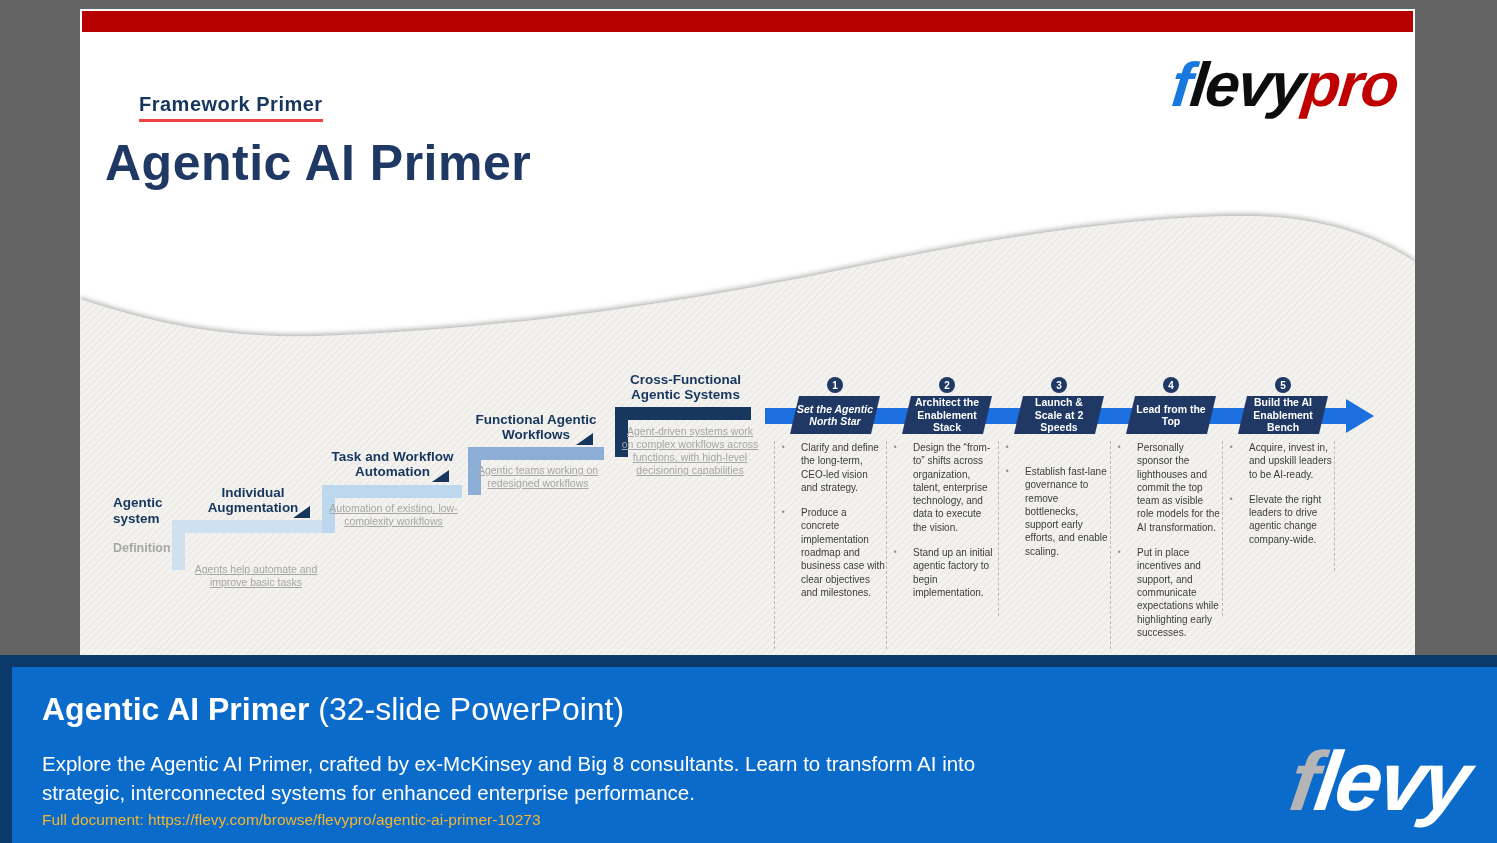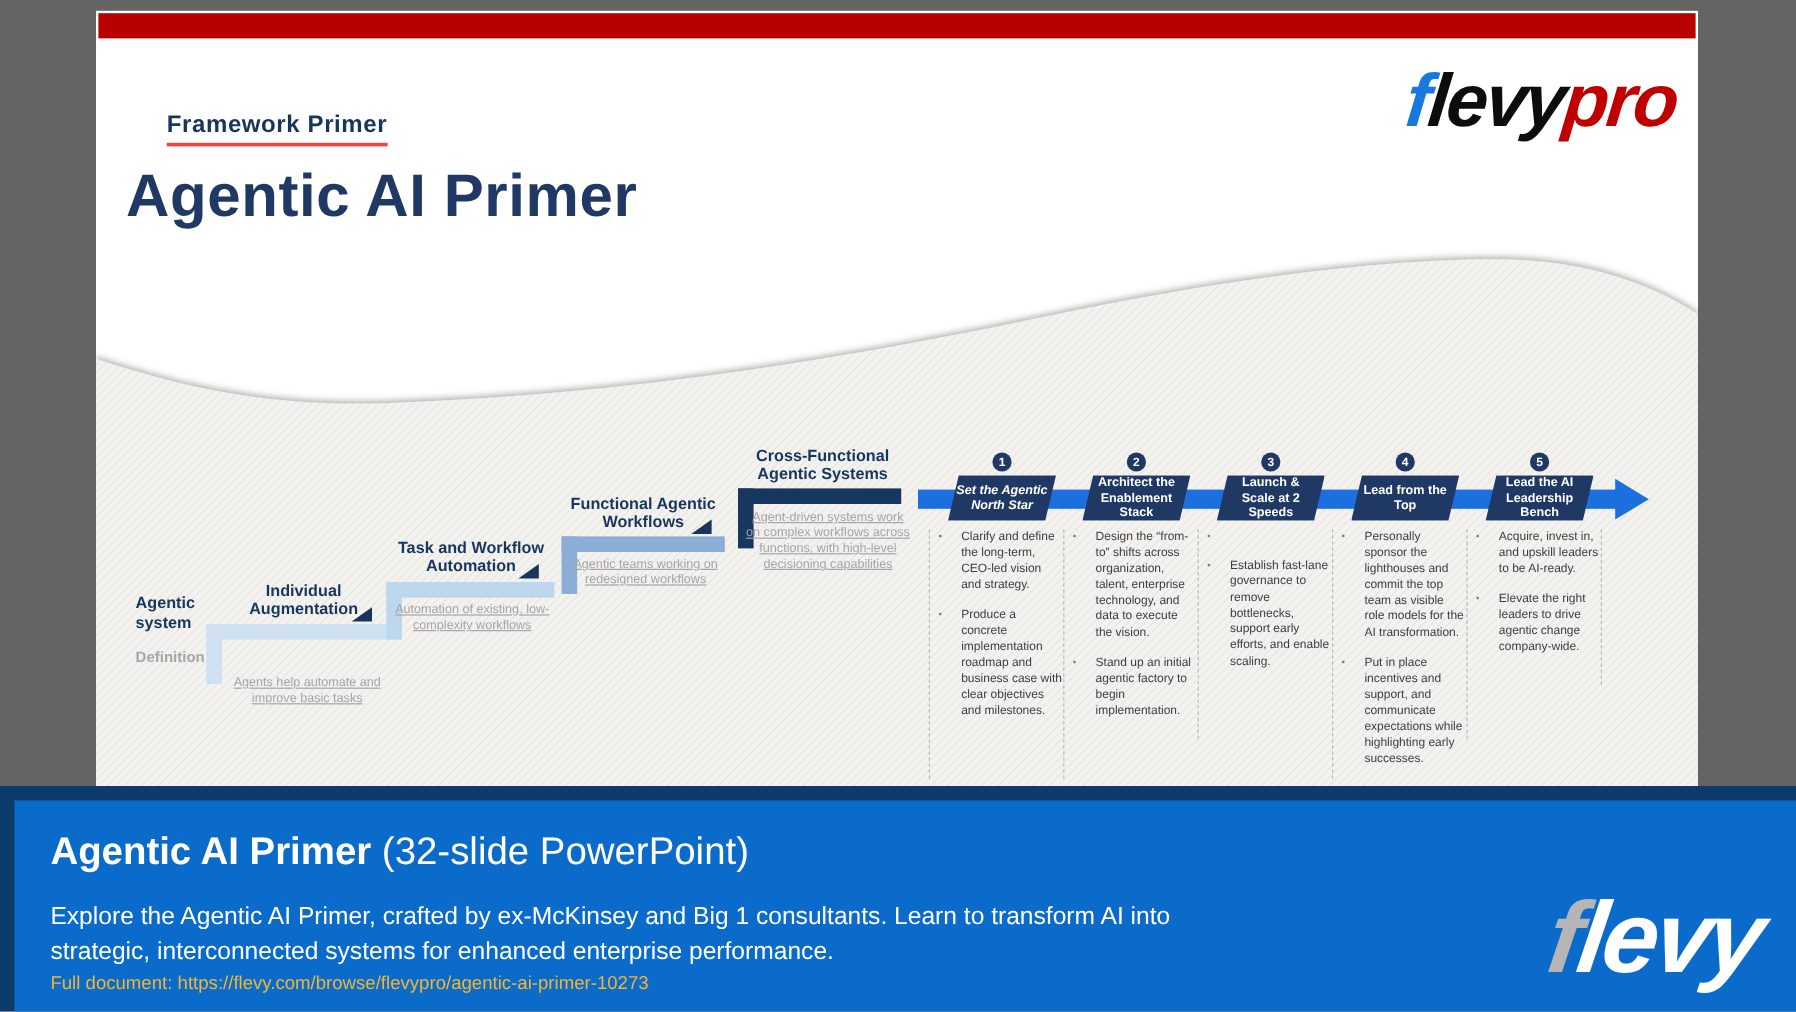--- a/index.html
+++ b/index.html
@@ -120,21 +120,21 @@
   <div class="chev" style="left:822px;">
       <span>Architect the Enablement Stack</span>
     </div>
   <div class="chev" style="left:934px;">
       <span>Launch &amp; Scale at 2 Speeds</span>
     </div>
   <div class="chev" style="left:1046px;">
       <span>Lead from the Top</span>
     </div>
   <div class="chev" style="left:1158px;">
-      <span>Lead the AI Leadership Bench</span>
+      <span>Build the AI Enablement Bench</span>
     </div>
 
   <div class="sep" style="left:694px;"></div>
   <div class="sep" style="left:806px;"></div>
   <div class="sep" style="left:918px; height:175px;"></div>
   <div class="sep" style="left:1030px;"></div>
   <div class="sep" style="left:1142px; height:175px;"></div>
   <div class="sep" style="left:1254px; height:130px;"></div>
 
   <div class="col" style="left:702px;">
@@ -184,17 +184,17 @@
     <div class="bullet">
         <span class="mk">▪</span>
         <span class="tx">Elevate the right leaders to drive agentic change company-wide.</span>
       </div>
   </div>
 </div>
 
 <div class="banner">
   <div class="banner-inner">
     <div class="banner-title"><span class="b">Agentic AI Primer</span><span> (32-slide PowerPoint)</span></div>
-    <div class="banner-desc">Explore the Agentic AI Primer, crafted by ex-McKinsey and Big 1 consultants. Learn to transform AI into strategic, interconnected systems for enhanced enterprise performance.</div>
+    <div class="banner-desc">Explore the Agentic AI Primer, crafted by ex-McKinsey and Big 8 consultants. Learn to transform AI into strategic, interconnected systems for enhanced enterprise performance.</div>
     <div class="banner-link">Full document: https://flevy.com/browse/flevypro/agentic-ai-primer-10273</div>
     <div class="logo-flevy"><span class="f">f</span><span class="levy">levy</span></div>
   </div>
 </div>
 
 </body></html>

